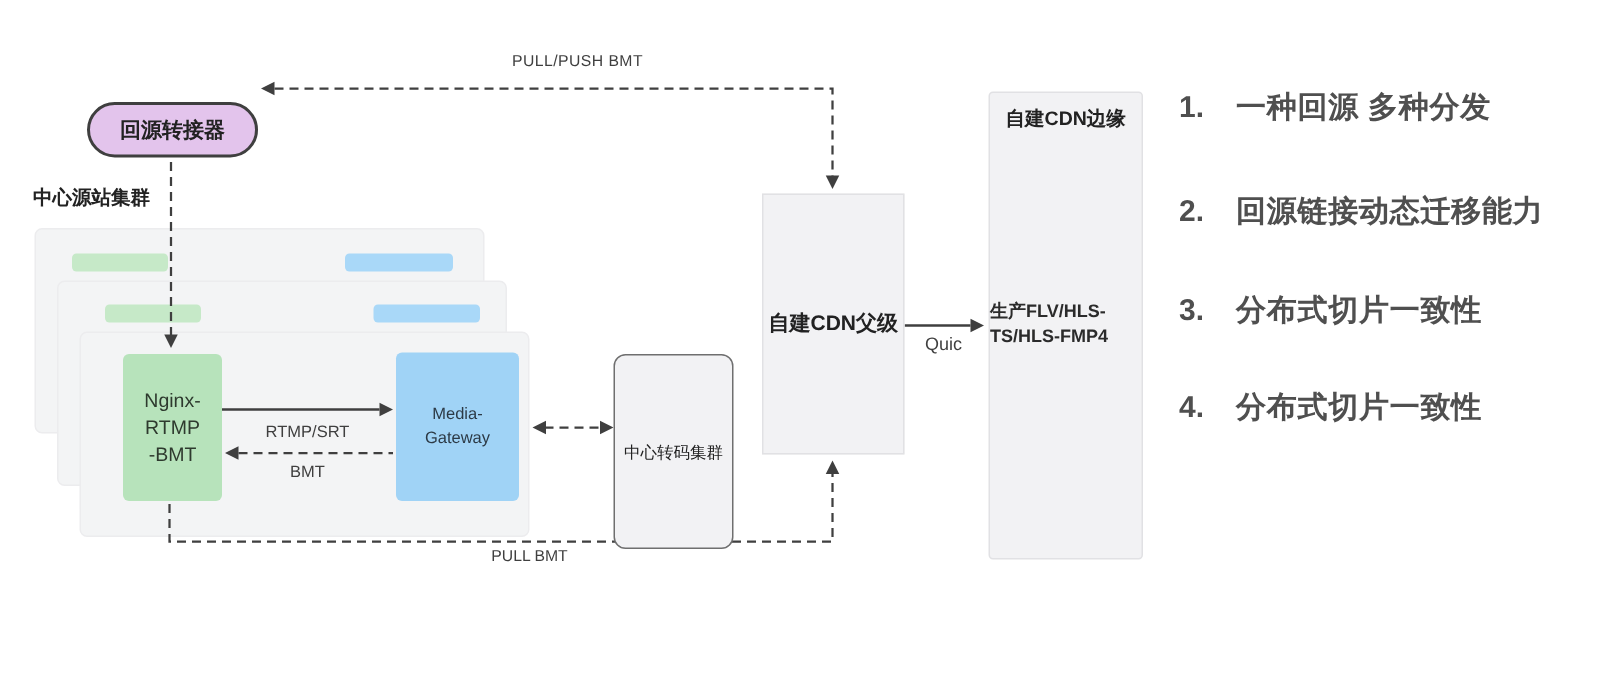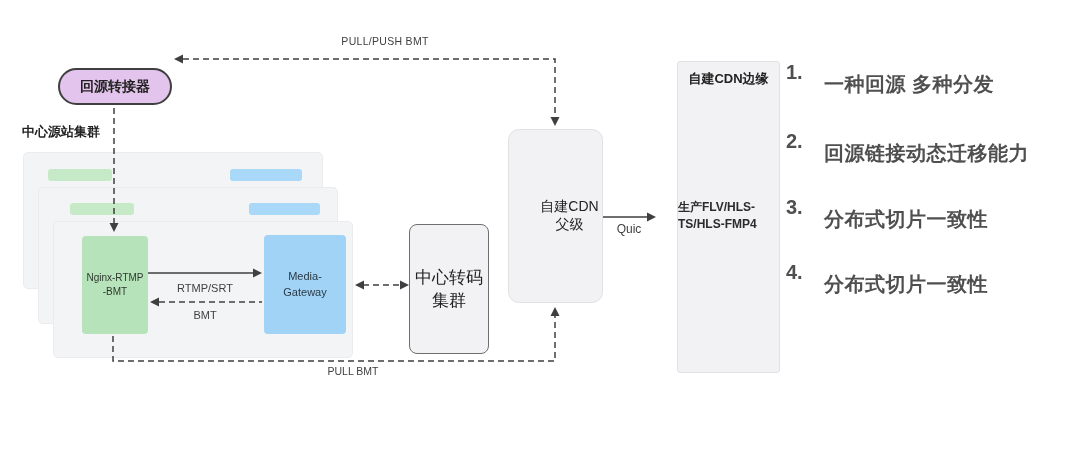--- a/index.html
+++ b/index.html
@@ -12,28 +12,28 @@
     border:1px solid var(--panel-border);border-radius:5px;box-sizing:border-box;}
   
   .bar{position:absolute;border-radius:3px;}
   
   .pill{position:absolute;left:58px;top:42px;width:114px;height:37px;background:var(--pill);
     border:2px solid var(--pill-border);border-radius:19px;display:flex;align-items:center;
     justify-content:center;font-size:14px;font-weight:600;box-sizing:border-box;margin-top:26px;}
   .node{position:absolute;display:flex;align-items:center;justify-content:center;
     text-align:center;box-sizing:border-box;}
   .node-green{left:82px;top:236px;width:66px;height:98px;background:var(--green);
-    border-radius:4px;font-size:10px;line-height:1.4;color:#2e3a2e;}
+    border-radius:4px;font-size:13px;line-height:1.4;color:#2e3a2e;justify-content:flex-end;}
   .node-blue{left:264px;top:235px;width:82px;height:99px;background:var(--blue);
     border-radius:4px;font-size:11px;line-height:1.4;color:#2c3a46;}
-  .node-transcode{left:409px;top:224px;width:80px;height:130px;background:var(--node-gray);
-    border:1.5px solid var(--transcode-border);border-radius:8px;font-size:17px;font-weight:500;}
+  .node-transcode{left:409px;top:236px;width:80px;height:130px;background:var(--node-gray);
+    border:1.5px solid var(--transcode-border);border-radius:8px;font-size:11px;font-weight:500;}
   .node-parent{left:508px;top:129px;width:95px;height:174px;background:var(--node-gray);
-    border:1px solid var(--node-gray-border);border-radius:11px;font-size:14px;font-weight:400;padding-left:28px;}
-  .node-edge{left:677px;top:61px;width:103px;height:312px;background:var(--node-gray);
+    border:1px solid var(--node-gray-border);border-radius:0;font-size:14px;font-weight:700;}
+  .node-edge{left:659px;top:61px;width:103px;height:312px;background:var(--node-gray);
     border:1px solid var(--node-gray-border);border-radius:3px;display:block;}
   .edge-title{margin-top:8px;text-align:center;font-size:13px;font-weight:600;}
   .edge-body{position:absolute;top:137px;left:0;width:100%;text-align:left;
     font-size:12px;line-height:1.45;color:#2b2b2b;font-weight:bold;}
   
   .cluster-label{position:absolute;left:22px;top:123px;font-size:13px;font-weight:600;}
   
   .edge-label{position:absolute;text-align:center;color:#3f3f3f;}
   .lbl-pullpush{left:305px;top:35px;width:160px;font-size:10.5px;letter-spacing:.3px;}
   .lbl-rtmp{left:155px;top:254px;width:100px;font-size:11px;margin-top:28px;}
@@ -42,21 +42,21 @@
   .lbl-pullbmt{left:303px;top:365px;width:100px;font-size:10.5px;}
   
   #connectors{position:absolute;left:0;top:0;width:1080px;height:459px;pointer-events:none;}
   #connectors .dash{stroke:var(--line);stroke-width:1.5;fill:none;stroke-dasharray:6 4;}
   #connectors .solid{stroke:var(--line);stroke-width:1.6;fill:none;}
   #connectors polygon{fill:var(--line);}
   
   .note{position:absolute;left:786px;display:flex;align-items:flex-start;
     font-size:20px;font-weight:600;color:var(--text-note);line-height:24px;}
   .note .num{width:26px;flex:none;}
-  .note .txt{margin-left:12px;white-space:nowrap;letter-spacing:.5px;margin-top:12px;}
+  .note .txt{margin-left:12px;white-space:nowrap;letter-spacing:.5px;}
 </style>
 </head>
 <body>
 
 <div id="canvas">
 
   <div class="panel" style="left:23px;top:152px;"></div>
   <div class="panel" style="left:38px;top:187px;"></div>
   <div class="panel" style="left:53px;top:221px;"></div>
 

